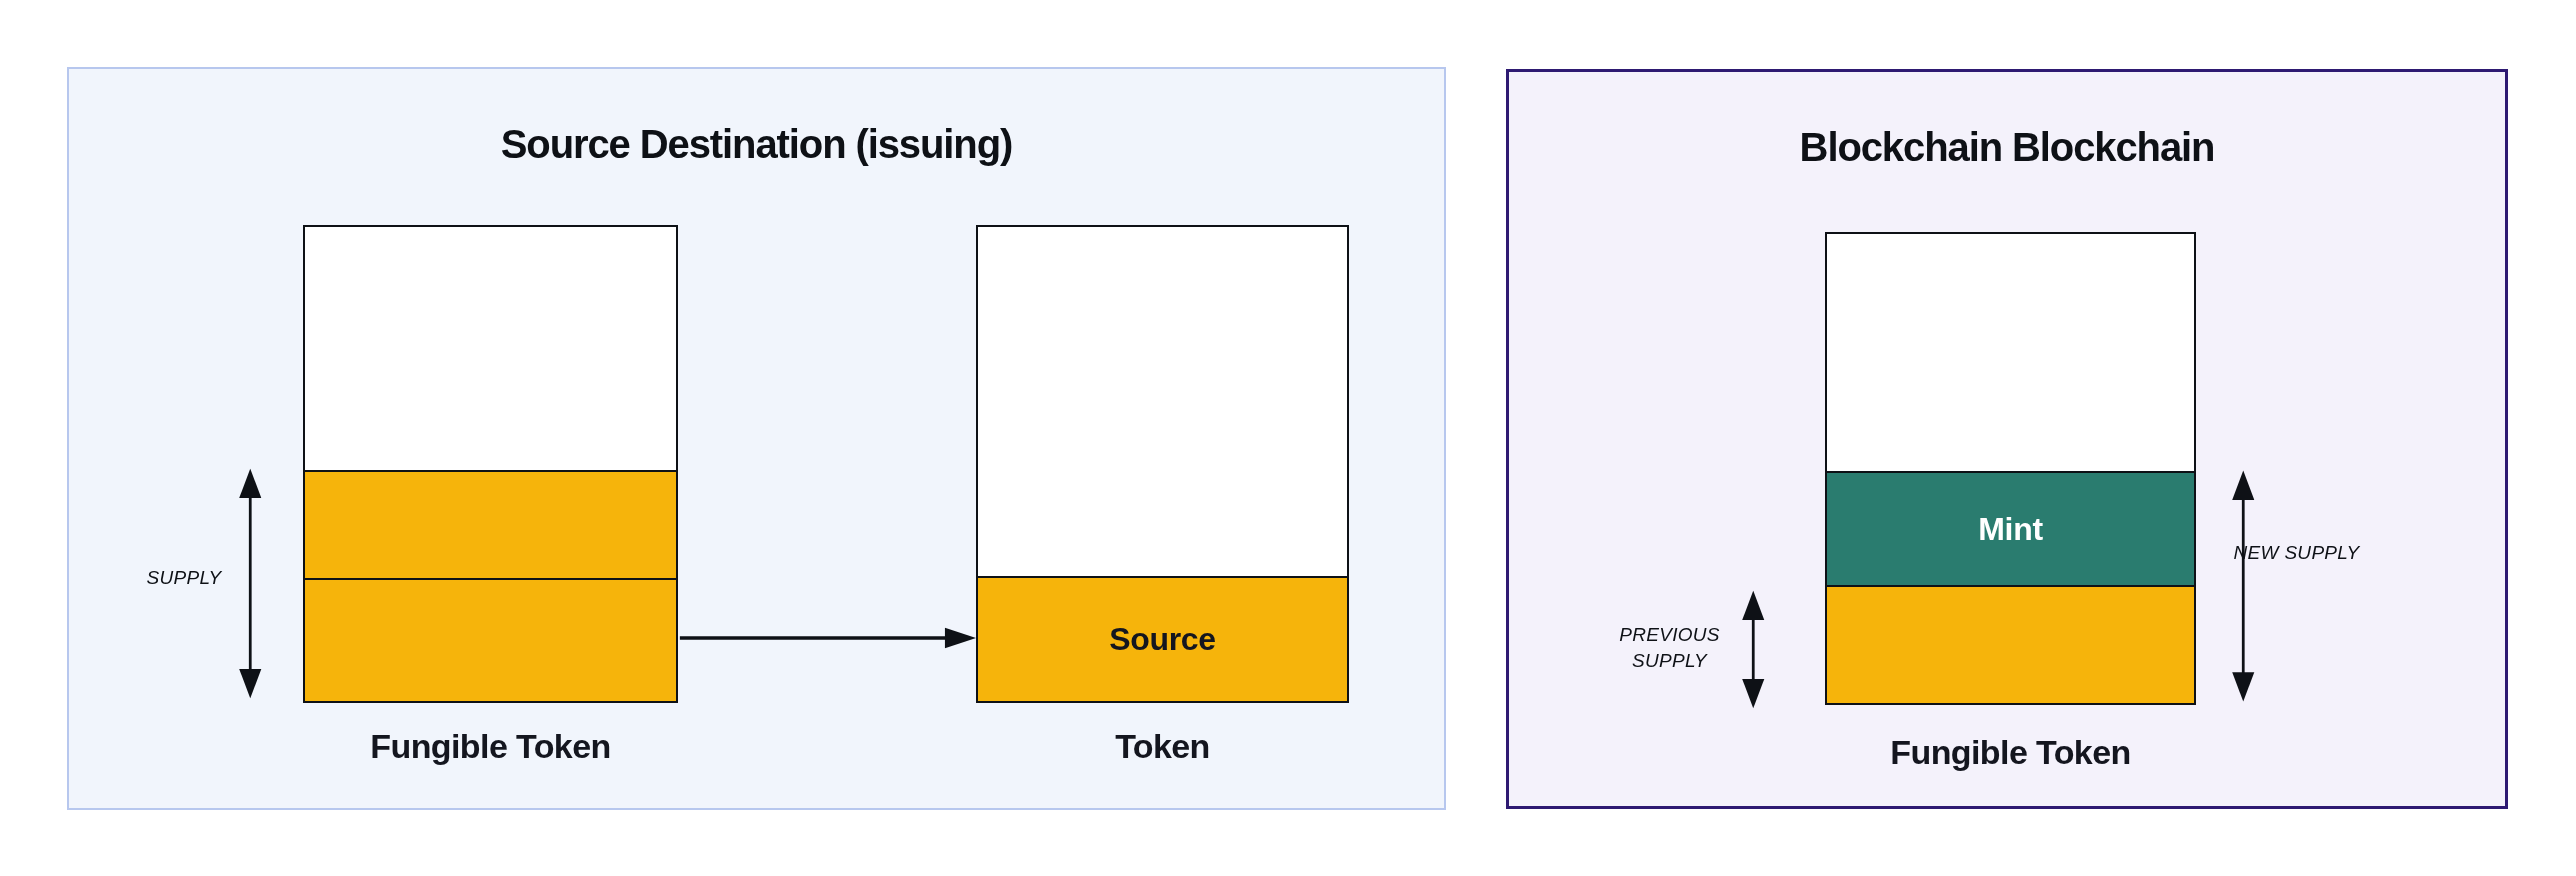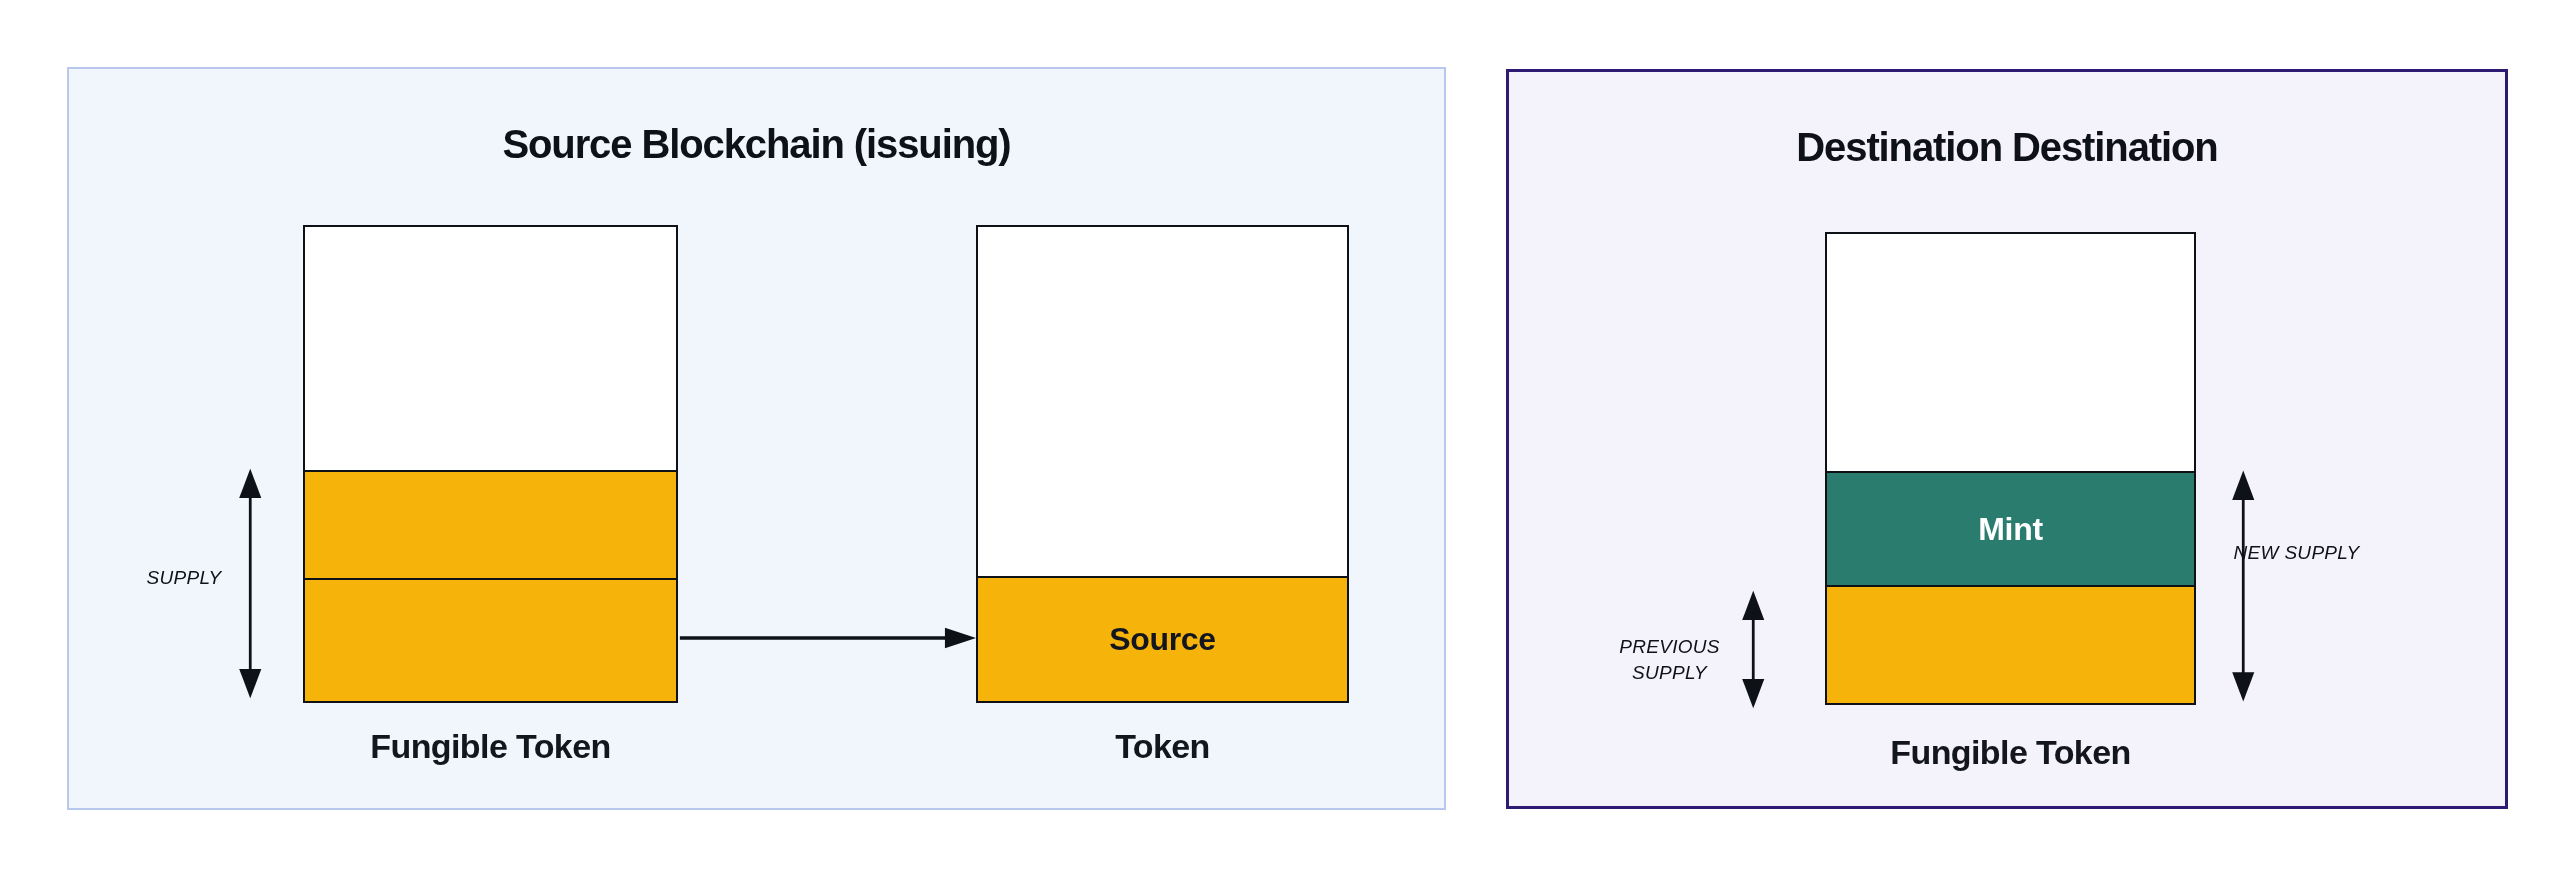--- a/index.html
+++ b/index.html
@@ -46,21 +46,21 @@
   .arrow line{stroke:var(--ink);}
   .arrow polygon{fill:var(--ink);}
 </style>
 </head>
 <body>
 
 <div class="canvas">
 
   <section class="panel panel-source">
 
-    <h2 class="panel-title">Source Blockchain (issuing)</h2>
+    <h2 class="panel-title">Source Destination (issuing)</h2>
 
     <div class="bar" style="left:234px;top:156px;width:375px;height:478px;">
       <div class="seg seg-white" style="height:243px;"></div>
       <div class="seg seg-orange seg-line" style="height:108px;"></div>
       <div class="seg seg-orange seg-line seg-flex"></div>
     </div>
     <div class="bar-caption" style="left:234px;width:375px;top:659px;">Fungible Token</div>
 
     <svg class="arrow" style="left:168px;top:399px;" width="26.5" height="231" viewBox="0 0 48 418">
       <line x1="24" y1="46" x2="24" y2="372" stroke-width="5"></line>
@@ -78,37 +78,37 @@
       <div class="seg seg-white" style="height:349px;"></div>
       <div class="seg seg-orange seg-line seg-flex seg-label seg-label-dark">
         <span>Source</span>
       </div>
     </div>
     <div class="bar-caption" style="left:907px;width:373px;top:659px;">Token</div>
   </section>
 
   <section class="panel panel-destination">
 
-    <h2 class="panel-title">Destination Destination</h2>
+    <h2 class="panel-title">Blockchain Blockchain</h2>
 
     <div class="bar" style="left:316px;top:160px;width:371px;height:473px;">
       <div class="seg seg-white" style="height:237px;"></div>
       <div class="seg seg-teal seg-line seg-label seg-label-light" style="height:114px;">
         <span>Mint</span>
       </div>
       <div class="seg seg-orange seg-line seg-flex"></div>
     </div>
     <div class="bar-caption" style="left:316px;width:371px;top:662px;">Fungible Token</div>
 
     <svg class="arrow" style="left:231px;top:518px;" width="26.5" height="119" viewBox="0 0 48 215">
       <line x1="24" y1="46" x2="24" y2="169" stroke-width="5"></line>
       <polygon points="24,1 4,54 44,54"></polygon>
       <polygon points="24,214 4,161 44,161"></polygon>
     </svg>
-    <div class="range-label" style="left:94px;width:133px;top:562px;">PREVIOUS SUPPLY</div>
+    <div class="range-label" style="left:94px;width:133px;top:550px;">PREVIOUS SUPPLY</div>
 
     <svg class="arrow" style="left:721px;top:398px;" width="26.5" height="232" viewBox="0 0 48 420">
       <line x1="24" y1="46" x2="24" y2="374" stroke-width="5"></line>
       <polygon points="24,1 4,54 44,54"></polygon>
       <polygon points="24,419 4,366 44,366"></polygon>
     </svg>
     <div class="range-label" style="left:721px;width:133px;top:468px;">NEW SUPPLY</div>
   </section>
 </div>
 

